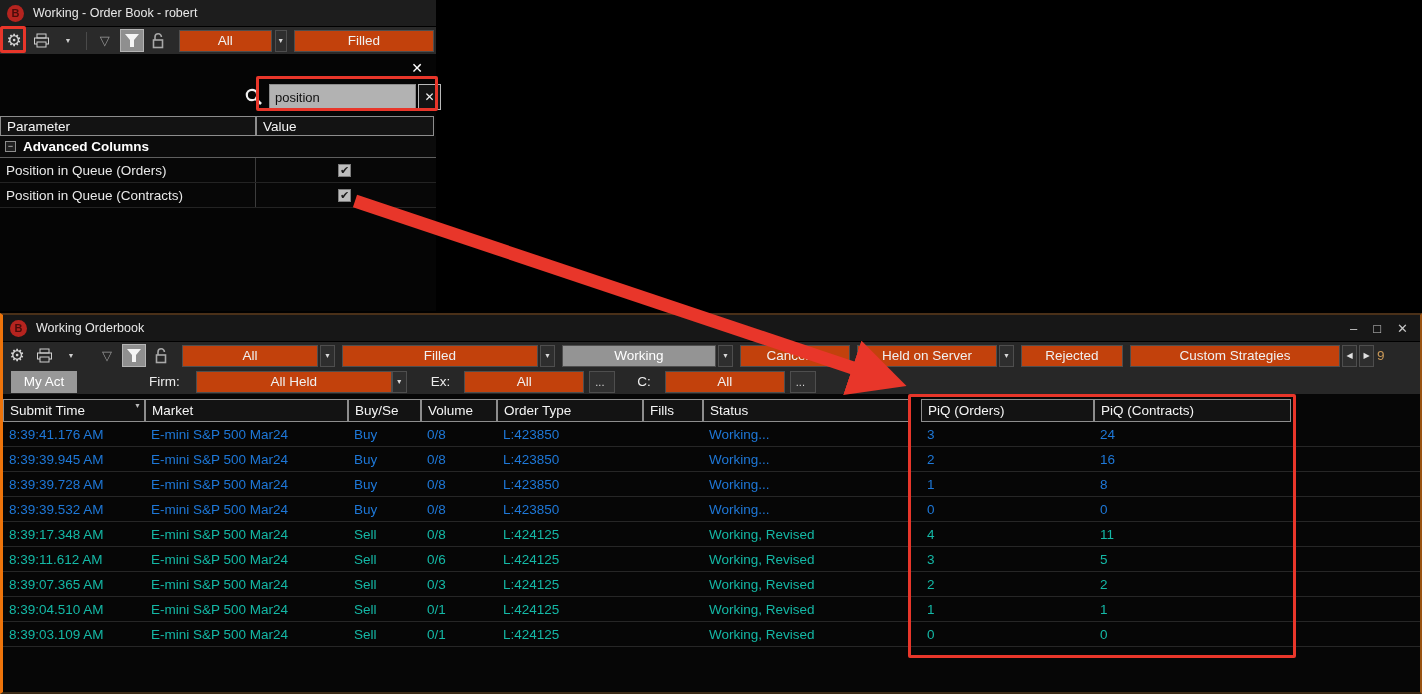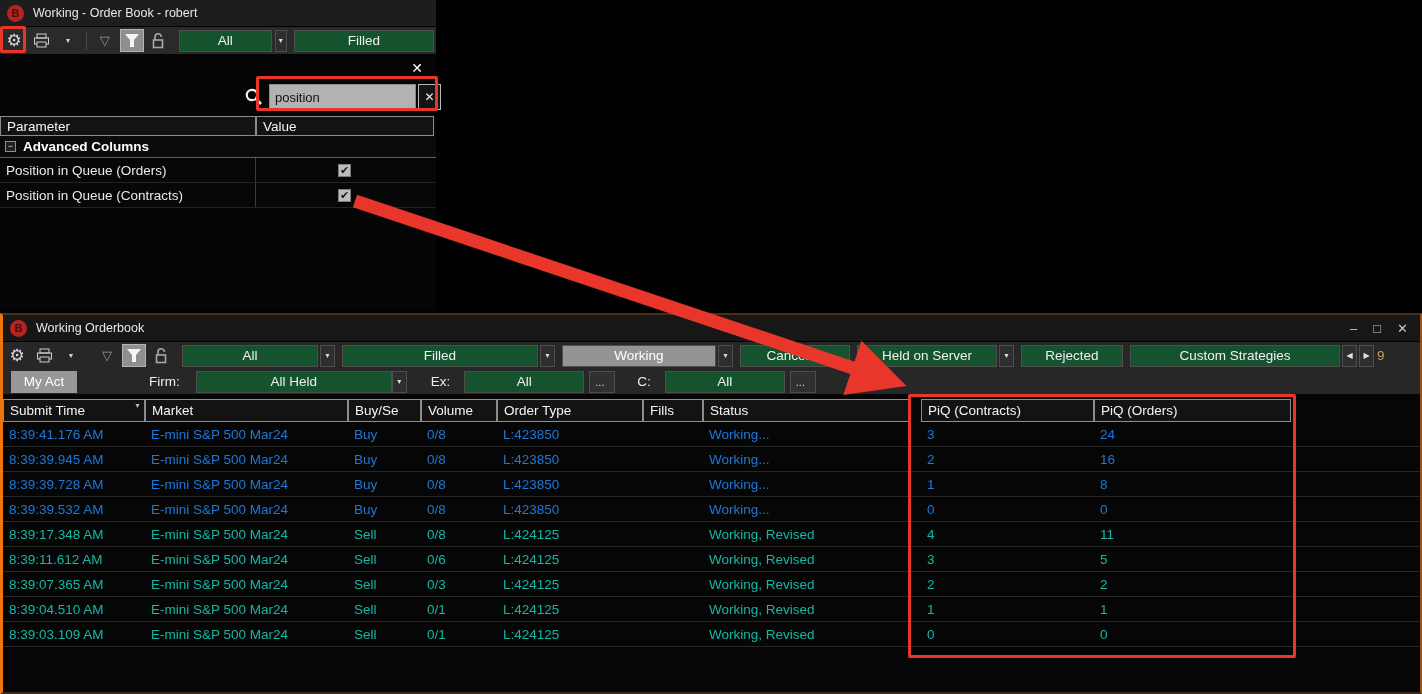--- a/index.html
+++ b/index.html
@@ -18,21 +18,21 @@
   .wincontrols { margin-left:auto; margin-right:12px; display:flex; gap:16px; color:#c9c9c9; font-size:13px; }
   .wincontrols span { cursor:default; }
   
   .toolbar { height:27px; background:#2a2a2a; display:flex; align-items:center; padding:0 2px; gap:3px; }
   .tbtn { height:23px; min-width:24px; display:flex; align-items:center; justify-content:center; color:#d5d5d5; }
   .tbtn.active { background:#8f8f8f; border:1px solid #b5b5b5; }
   .tsep { width:1px; height:18px; background:#4a4a4a; margin:0 3px; }
   .gear { font-size:17px; line-height:1; }
   .nabla { font-size:13px; color:#9a9a9a; }
   .mini-arrow { font-size:7px; color:#cfcfcf; width:9px; }
-  .dropbox { height:22px; background:#14532d; border:1px solid #4e4e4e; display:flex;
+  .dropbox { height:22px; background:#c2410c; border:1px solid #4e4e4e; display:flex;
              align-items:center; justify-content:center; font-size:13.5px; color:#f0f0f0; overflow:hidden; white-space:nowrap; }
   .droparrow { width:15px; height:22px; background:#2e2e2e; border:1px solid #4e4e4e; display:flex;
                align-items:center; justify-content:center; font-size:7px; color:#d8d8d8; }
   .dropbox.selected { background:#949494; color:#fff; }
   
   #settings-win { left:0; top:0; width:436px; height:311px; }
   #settings-all { width:126px; margin-left:5px; }
   #settings-filled { width:190px; margin-left:4px; justify-content:center; }
   .panel { position:relative; height:257px; background:#050505; }
   .panel-close { position:absolute; right:13px; top:6px; font-size:14px; color:#fff; }
@@ -248,22 +248,22 @@
         <span>Submit Time</span>
         <span class="sort-ind">▼</span>
       </div>
       <div>Market</div>
       <div>Buy/Se</div>
       <div>Volume</div>
       <div>Order Type</div>
       <div>Fills</div>
       <div>Status</div>
       <div class="hspacer"></div>
+      <div>PiQ (Orders)</div>
       <div>PiQ (Contracts)</div>
-      <div>PiQ (Orders)</div>
       <div class="hfiller"></div>
     </div>
     <div id="ob-rows">
         <div class="ob-grid orow buy">
           <div>8:39:41.176 AM</div>
           <div>E-mini S&amp;P 500 Mar24</div>
           <div>Buy</div>
           <div>0/8</div>
           <div>L:423850</div>
           <div></div>

